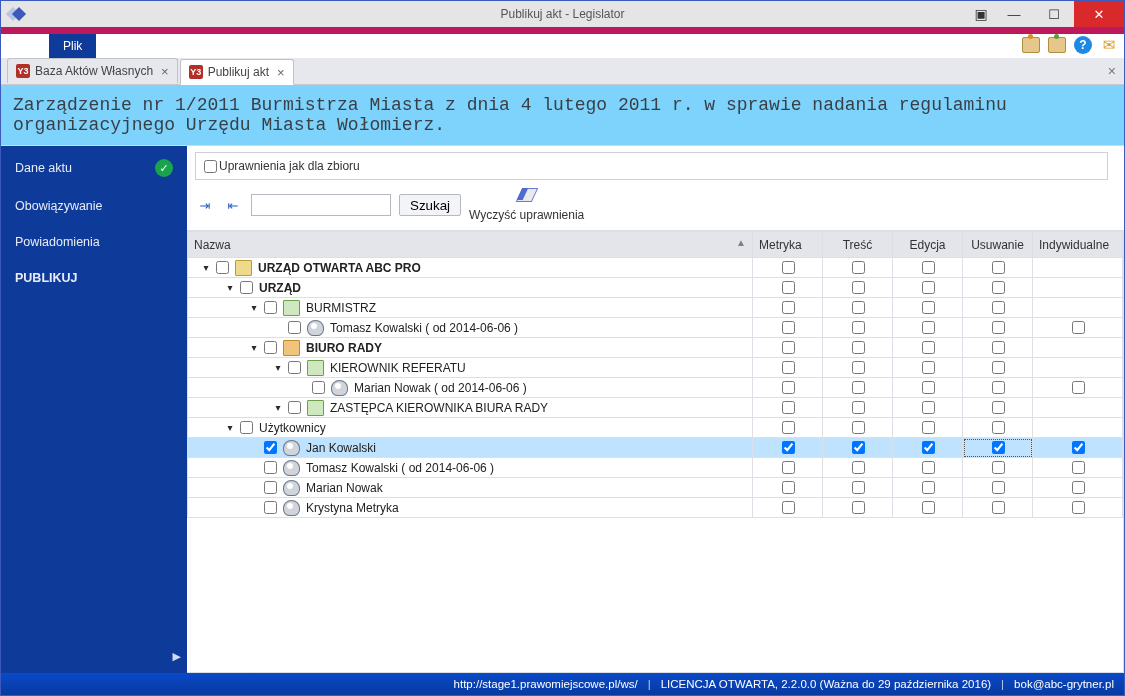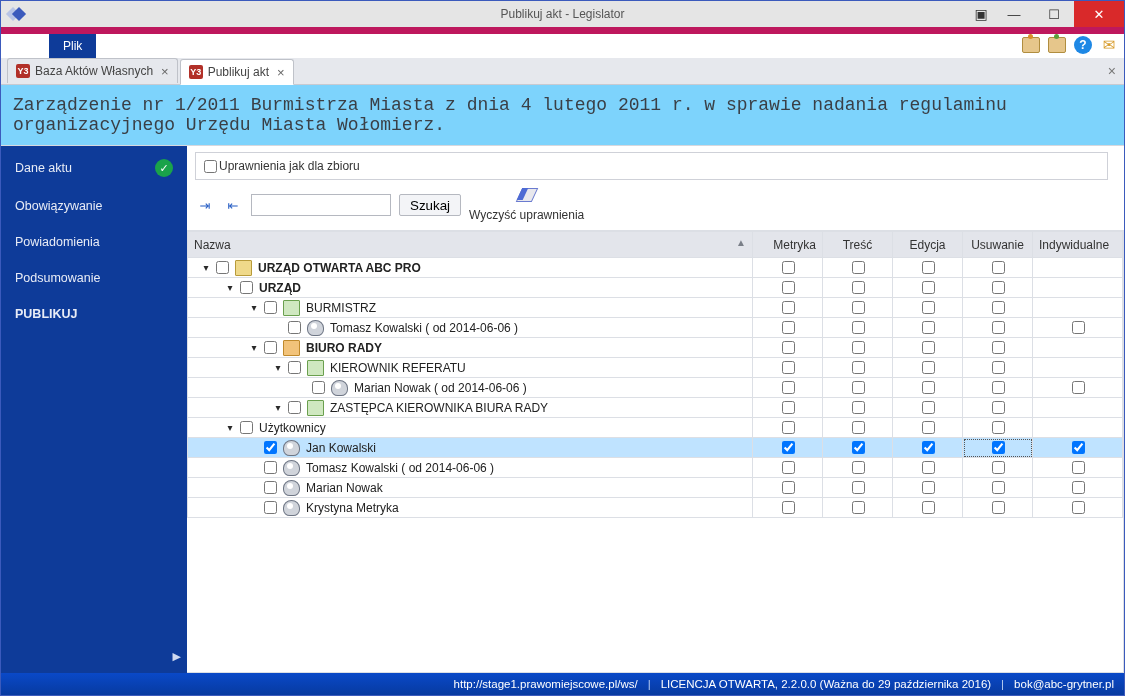--- a/index.html
+++ b/index.html
@@ -153,23 +153,20 @@
           <div class="sitem">
             <span>Dane aktu</span>
             <span class="check">✓</span>
           </div>
           <div class="sitem">
             <span>Obowiązywanie</span>
           </div>
           <div class="sitem">
             <span>Powiadomienia</span>
           </div>
-          <div class="sitem">
-            <span>Podsumowanie</span>
-          </div>
           <div class="sitem publish">
             <span>PUBLIKUJ</span>
           </div>
         </div>
       <div class="expander">▶</div>
     </div>
 
     <div class="content">
       <div class="toprow">
         <input type="checkbox" style="">
@@ -195,21 +192,21 @@
             <col class="namecol">
             <col class="cbcol">
               <col class="cbcol">
               <col class="cbcol">
               <col class="cbcol">
               <col class="cbcolw">
           </colgroup>
           <thead>
             <tr>
               <th><span>Nazwa</span><span class="sort">▲</span></th>
-              <th style="text-align:right"><span>Metryka</span></th>
+              <th style="text-align:left"><span>Metryka</span></th>
               <th style="text-align:center"><span>Treść</span></th>
               <th style="text-align:center"><span>Edycja</span></th>
               <th style="text-align:center"><span>Usuwanie</span></th>
               <th style=""><span>Indywidualne</span></th>
             </tr>
           </thead>
           <tbody id="grid-body">
               <tr>
                 <td>
                   <div class="namecell">

